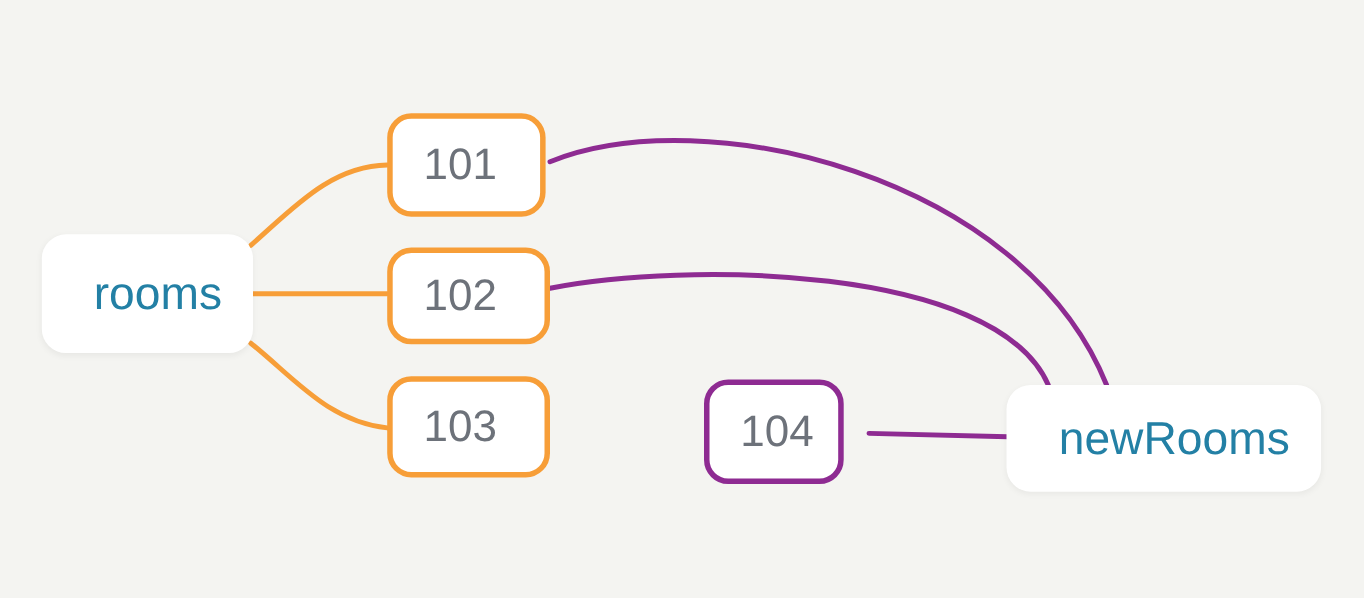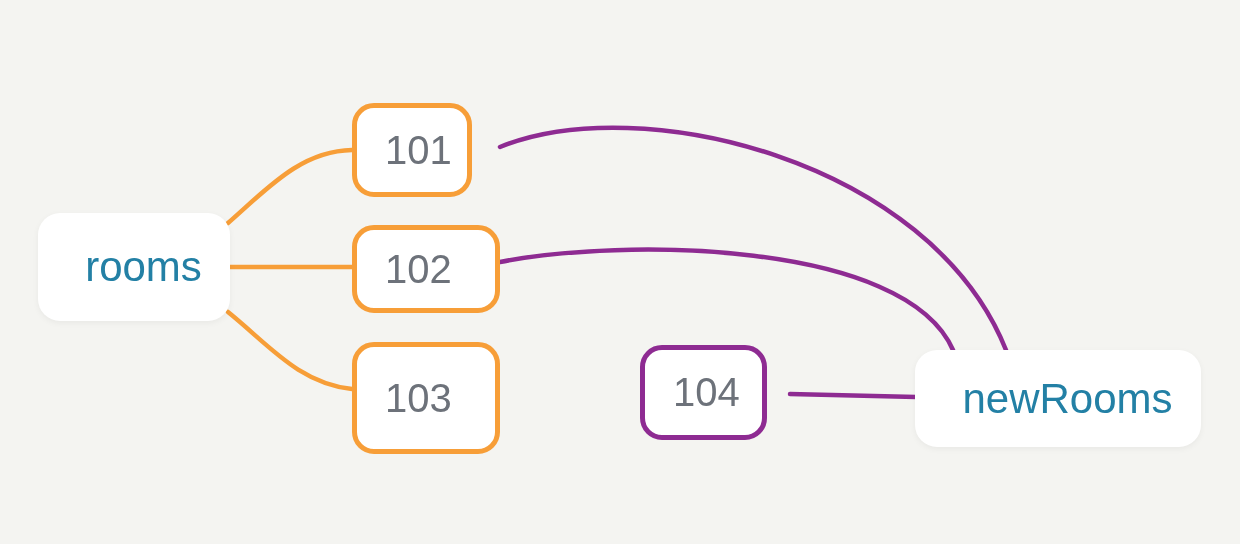--- a/index.html
+++ b/index.html
@@ -40,23 +40,23 @@
     padding-left: 19px;
   }
   .node-child {
     border-style: solid;
     border-width: 5px;
     justify-content: flex-start;
     padding-left: 28px;
     font-size: 40px;
   }
   .node-rooms    { left: 38px;  top: 213px; width: 192px; height: 108px; }
-  .node-101      { left: 352px; top: 103px; width: 120px; height: 94px; }
+  .node-101      { left: 352px; top: 103px; width: 144px; height: 94px; }
   .node-102      { left: 352px; top: 225px; width: 148px; height: 88px; }
-  .node-103      { left: 352px; top: 342px; width: 148px; height: 112px; }
+  .node-103      { left: 352px; top: 342px; width: 148px; height: 92px; }
   .node-104      { left: 640px; top: 345px; width: 127px; height: 95px; }
   .node-newrooms { left: 915px; top: 350px; width: 286px; height: 97px; }
   .node-label { white-space: nowrap; }
 </style>
 </head>
 <body>
 
 <div class="stage" style="background-color: rgb(244, 244, 241);">
 
   <svg class="edges-layer" viewBox="0 0 1240 544" xmlns="http://www.w3.org/2000/svg">

